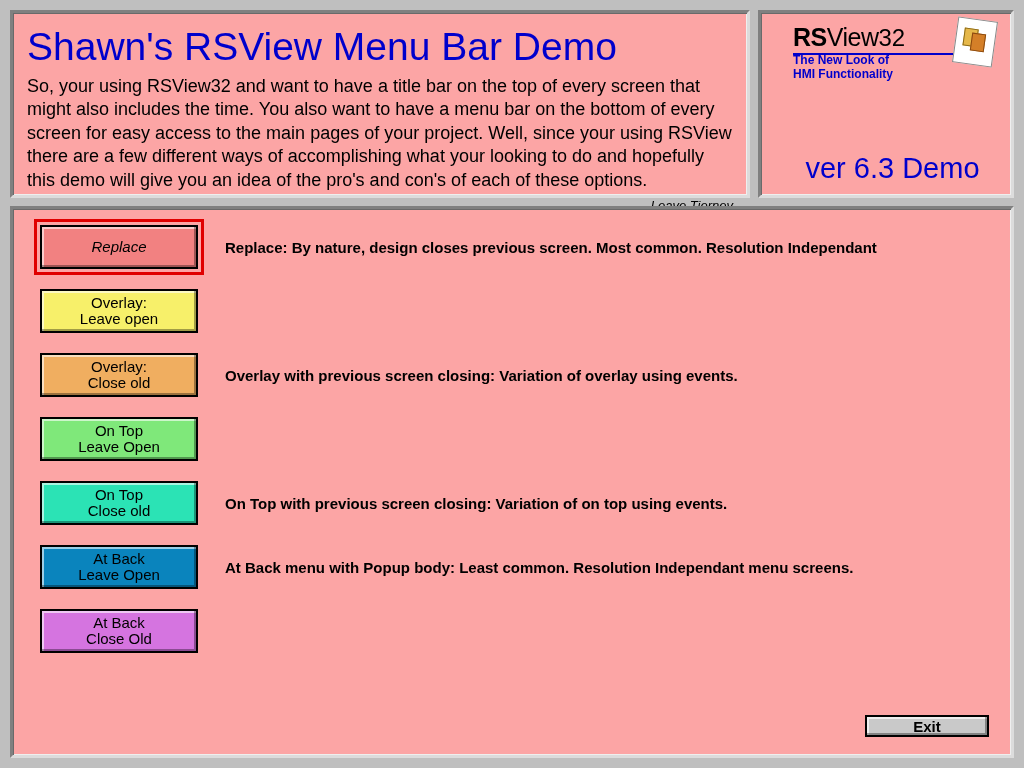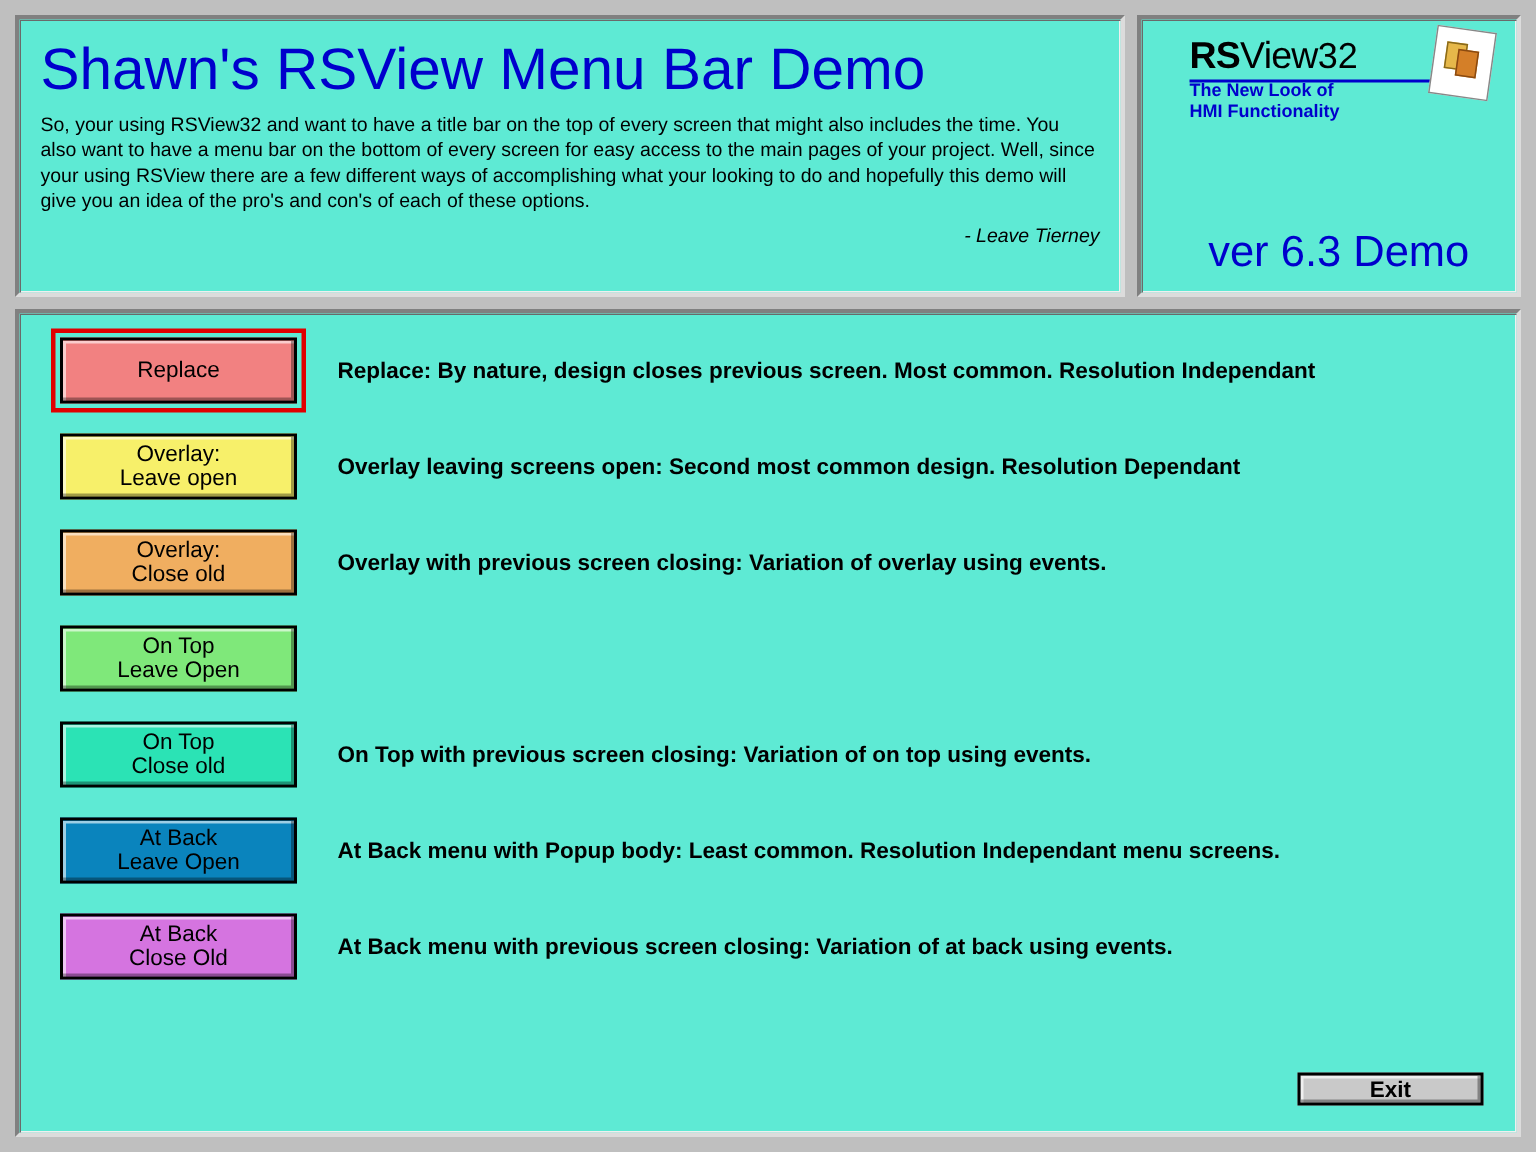--- a/index.html
+++ b/index.html
@@ -15,21 +15,21 @@
     width: 1024px; height: 768px;
     background: #bfbfbf;
     padding: 10px;
   }
   .top-row {
     display: flex;
     gap: 8px;
     height: 188px;
   }
   .panel {
-    background: #5eead4;
+    background: #fca5a5;
     border: 3px solid #a8a8a8;
     border-top-color: #808080;
     border-left-color: #808080;
     border-right-color: #dcdcdc;
     border-bottom-color: #dcdcdc;
     box-shadow: inset 1px 1px 0 #6a6a6a, inset -1px -1px 0 #efefef;
     padding: 10px 14px;
     position: relative;
   }
   .header-left {
@@ -40,21 +40,21 @@
     padding-left: 32px;
   }
   .title {
     color: #0000cc;
     font-size: 39px;
     font-weight: normal;
     margin: 2px 0 6px 0;
     white-space: nowrap;
   }
   .intro {
-    font-size: 13px;
+    font-size: 18px;
     line-height: 1.3;
   }
   .signoff {
     text-align: right;
     font-style: italic;
     font-size: 13px;
     margin-top: 6px;
   }
   .logo-block {
     position: relative;
@@ -140,20 +140,21 @@
     line-height: 1.1;
     text-align: center;
     box-shadow: inset -2px -2px 0 rgba(0,0,0,0.35), inset 2px 2px 0 rgba(255,255,255,0.6);
     cursor: pointer;
     user-select: none;
     white-space: pre-line;
   }
   .opt-btn.selected-frame {
     outline: 3px solid #e00000;
     outline-offset: 3px;
+    font-style: italic;
   }
   .opt-desc {
     flex: 1 1 auto;
     font-weight: bold;
     font-size: 15px;
   }
 
   .btn-replace { background: #f28181; }
   .btn-overlay-open { background: #f7f06a; }
   .btn-overlay-close { background: #f0ae60; }
@@ -215,21 +216,20 @@
           <div class="opt-btn-wrap">
             <div class="opt-btn btn-replace selected-frame">Replace</div>
           </div>
           <div class="opt-desc">Replace: By nature, design closes previous screen. Most common. Resolution Independant</div>
         </div>
         <div class="option-row">
           <div class="opt-btn-wrap">
             <div class="opt-btn btn-overlay-open">Overlay:
 Leave open</div>
           </div>
-          <div class="opt-desc">Overlay leaving screens open: Second most common design. Resolution Dependant</div>
         </div>
         <div class="option-row">
           <div class="opt-btn-wrap">
             <div class="opt-btn btn-overlay-close">Overlay:
 Close old</div>
           </div>
           <div class="opt-desc">Overlay with previous screen closing: Variation of overlay using events.</div>
         </div>
         <div class="option-row">
           <div class="opt-btn-wrap">
@@ -249,21 +249,20 @@
             <div class="opt-btn btn-atback-open">At Back
 Leave Open</div>
           </div>
           <div class="opt-desc">At Back menu with Popup body: Least common. Resolution Independant menu screens.</div>
         </div>
         <div class="option-row">
           <div class="opt-btn-wrap">
             <div class="opt-btn btn-atback-close">At Back
 Close Old</div>
           </div>
-          <div class="opt-desc">At Back menu with previous screen closing: Variation of at back using events.</div>
         </div>
       </div>
 
     <div class="exit-btn">Exit</div>
 
   </div>
 
 </div>
 
 </body></html>

